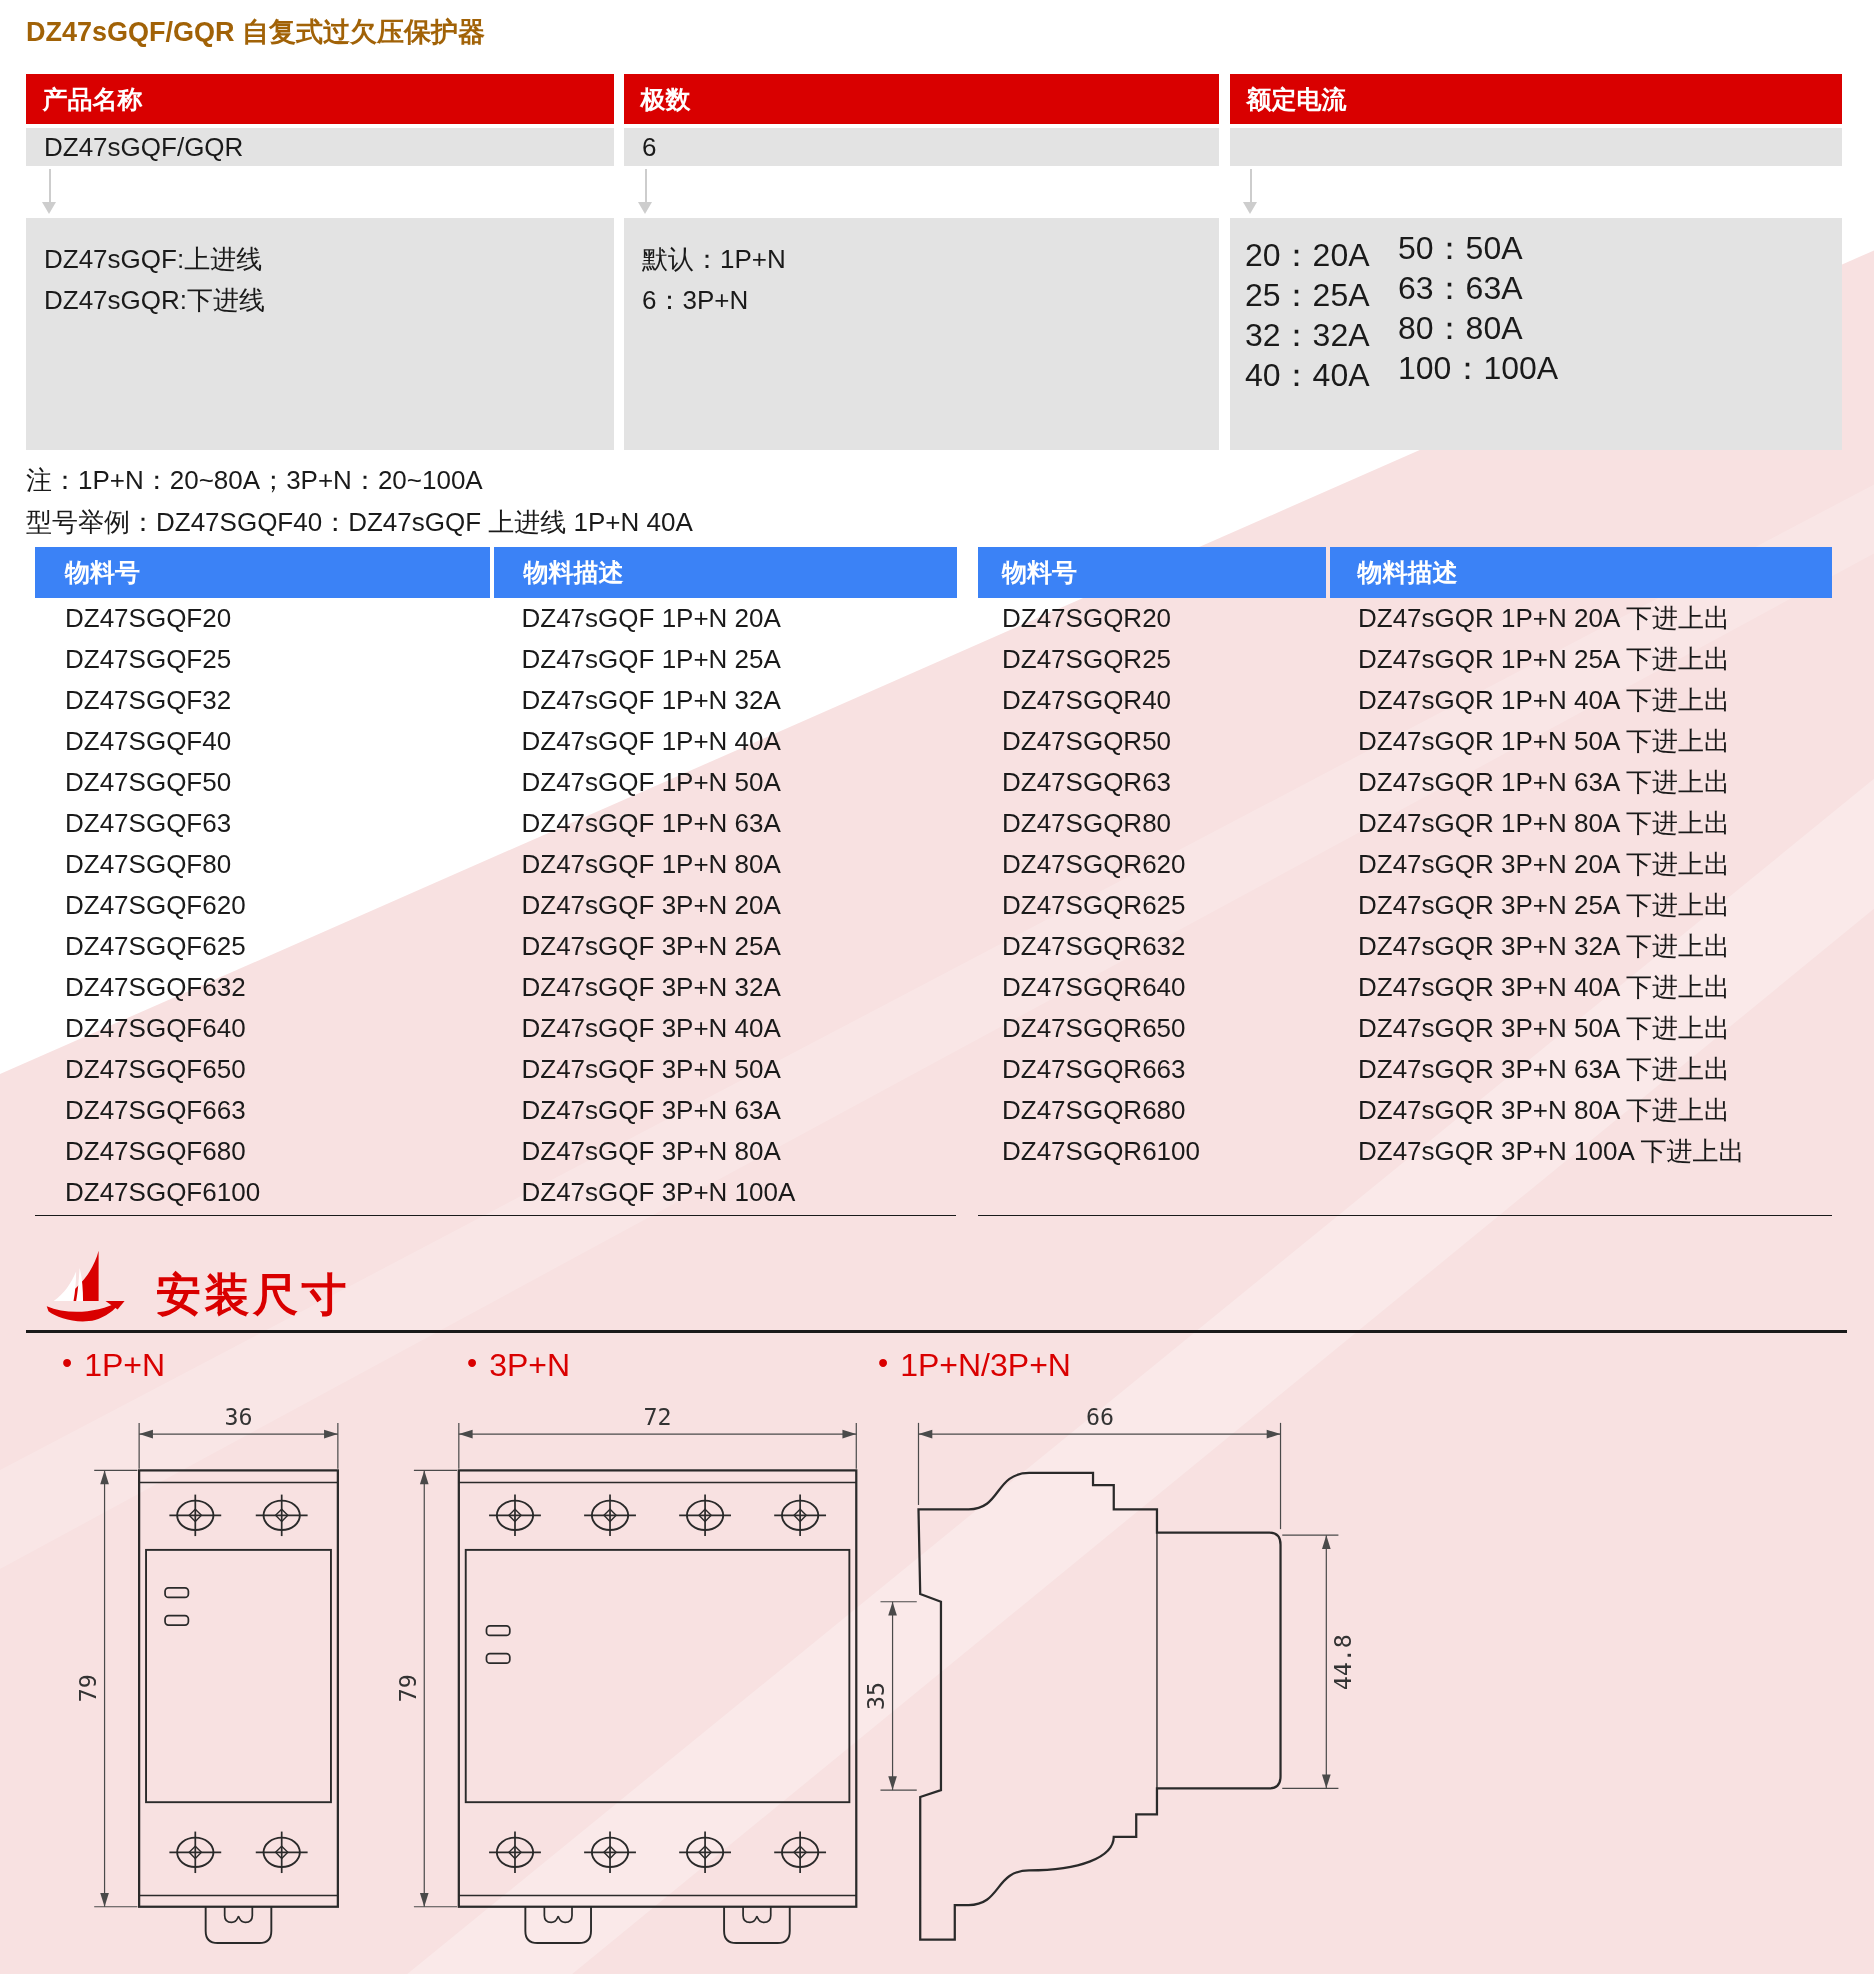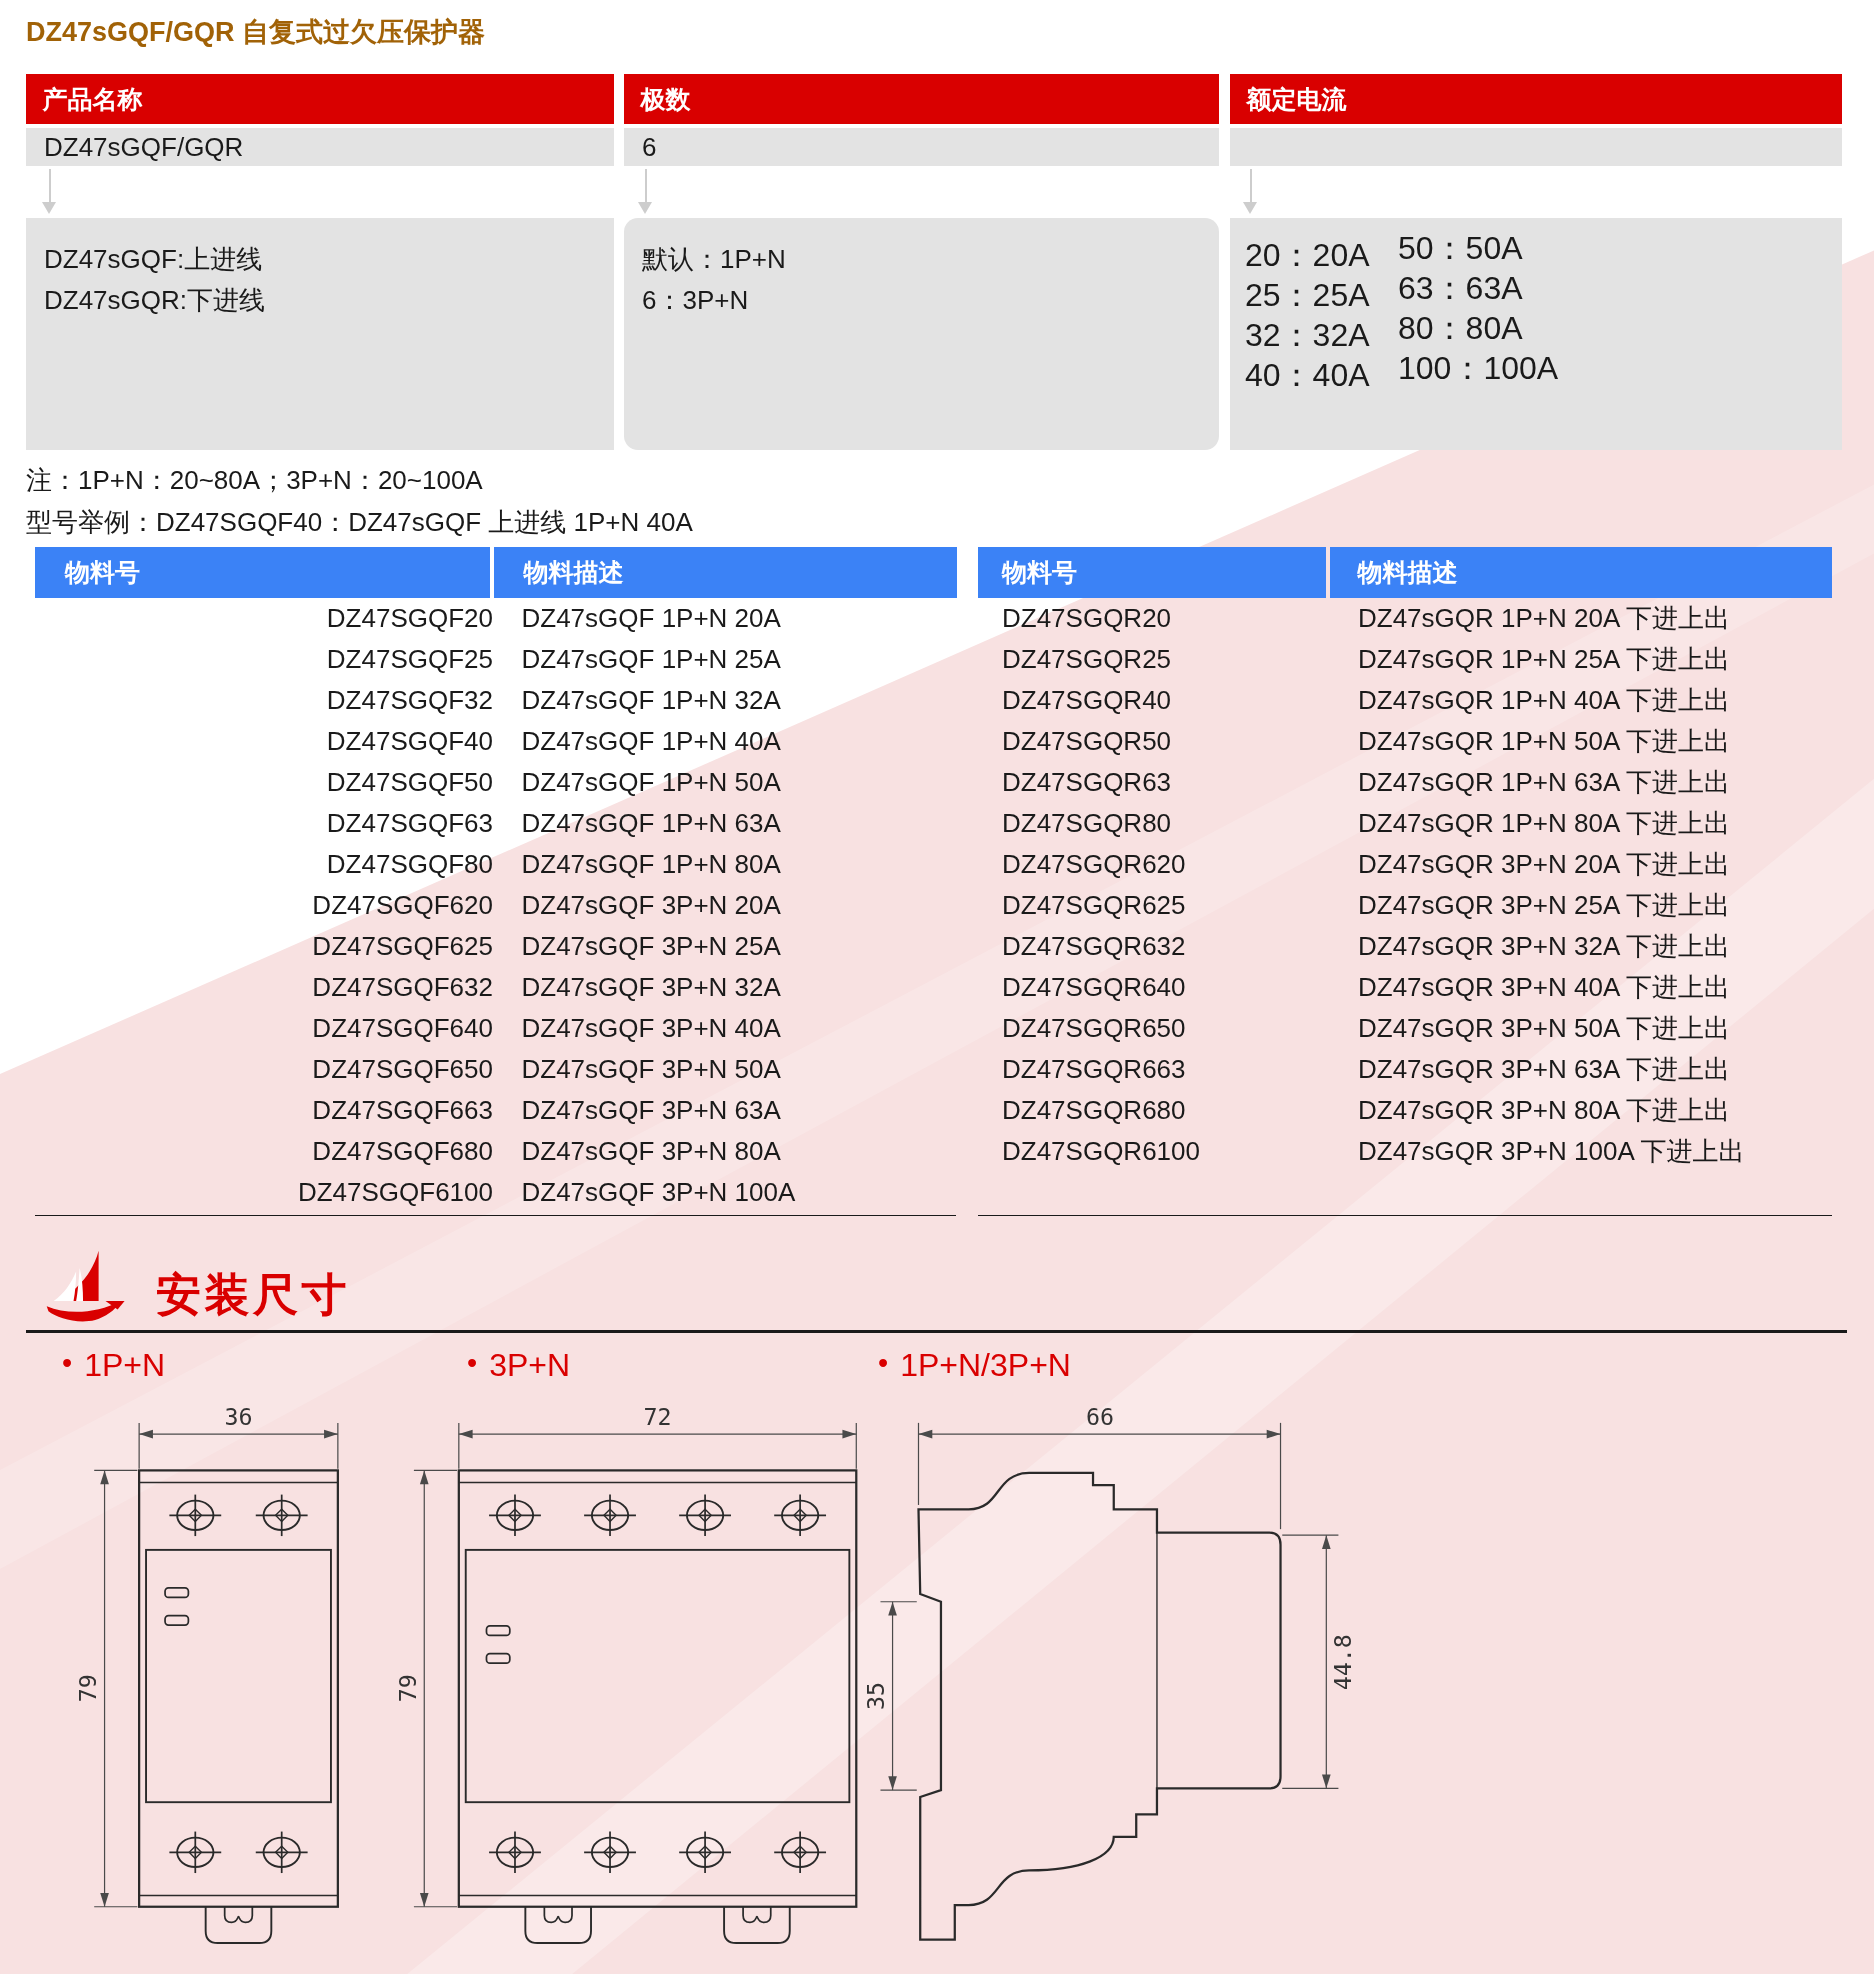--- a/index.html
+++ b/index.html
@@ -85,21 +85,21 @@
     </div>
   <div class="down-arrow" style="left:1243px;">
       <div class="stem"></div>
       <div class="head"></div>
     </div>
 
   <div class="spec-box" style="left:26px;width:588px;">
     <div>DZ47sGQF:上进线</div>
     <div>DZ47sGQR:下进线</div>
   </div>
-  <div class="spec-box" style="left:624px;width:595px;border-radius:14px;">
+  <div class="spec-box" style="left:624px;width:595px;">
     <div>默认：1P+N</div>
     <div>6：3P+N</div>
   </div>
   <div class="spec-box" style="left:1230px;width:612px;"></div>
   <div class="ratings" style="left:1245px;top:235px;">
       <div>20：20A</div>
       <div>25：25A</div>
       <div>32：32A</div>
       <div>40：40A</div>
     </div>
@@ -110,21 +110,21 @@
       <div>100：100A</div>
     </div>
 
   <div class="abs note-line" style="top:463px;">注：1P+N：20~80A；3P+N：20~100A</div>
   <div class="abs note-line" style="top:505px;">型号举例：DZ47SGQF40：DZ47sGQF 上进线 1P+N 40A</div>
 
   <div class="mat-header" style="left:35px;top:547px;">
     <div class="hcell" style="width:455px;padding-left:30px;">物料号</div>
     <div class="hcell" style="width:463px;padding-left:30px;">物料描述</div>
   </div>
-  <div class="mat-rows" style="left:35px;top:598px;width:921px;text-align:right;">
+  <div class="mat-rows" style="left:35px;top:598px;width:921px;">
       <div class="mat-row">
       <div class="mat-cell" style="width:458px;padding-left:30px;">DZ47SGQF20</div>
       <div class="mat-cell" style="padding-left:28.5px;">DZ47sGQF 1P+N 20A</div>
     </div>
       <div class="mat-row">
       <div class="mat-cell" style="width:458px;padding-left:30px;">DZ47SGQF25</div>
       <div class="mat-cell" style="padding-left:28.5px;">DZ47sGQF 1P+N 25A</div>
     </div>
       <div class="mat-row">
       <div class="mat-cell" style="width:458px;padding-left:30px;">DZ47SGQF32</div>

